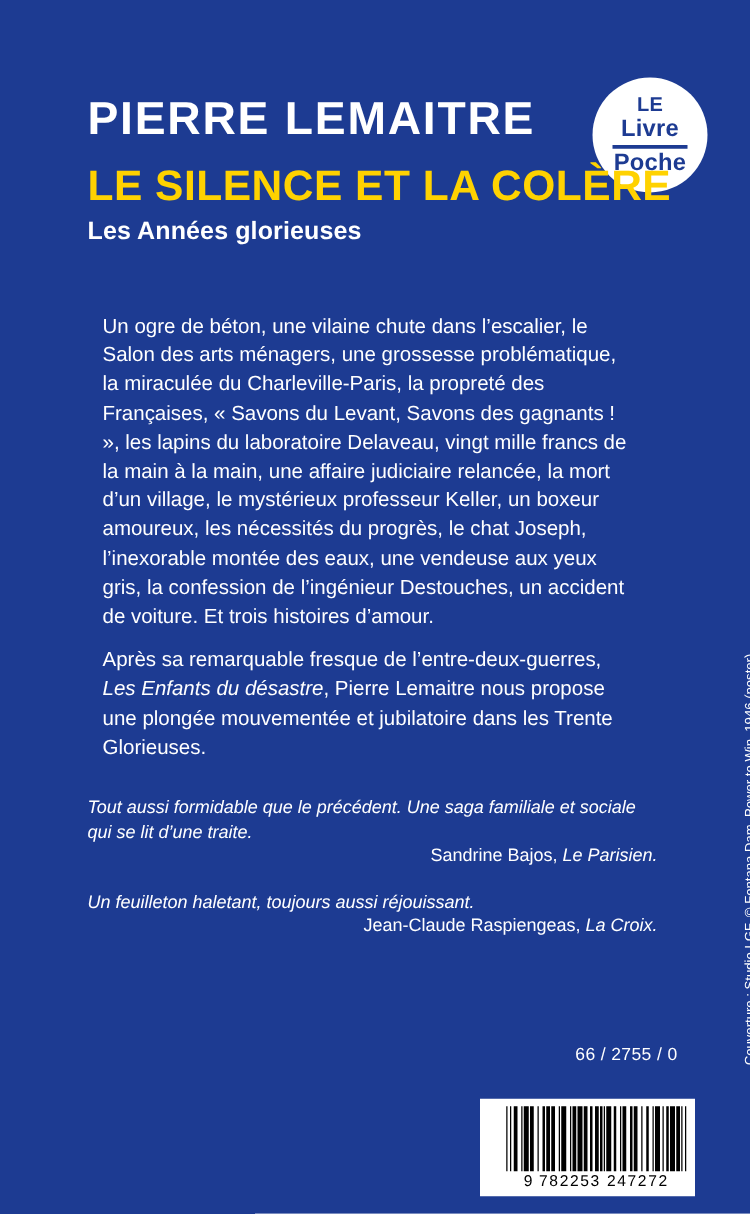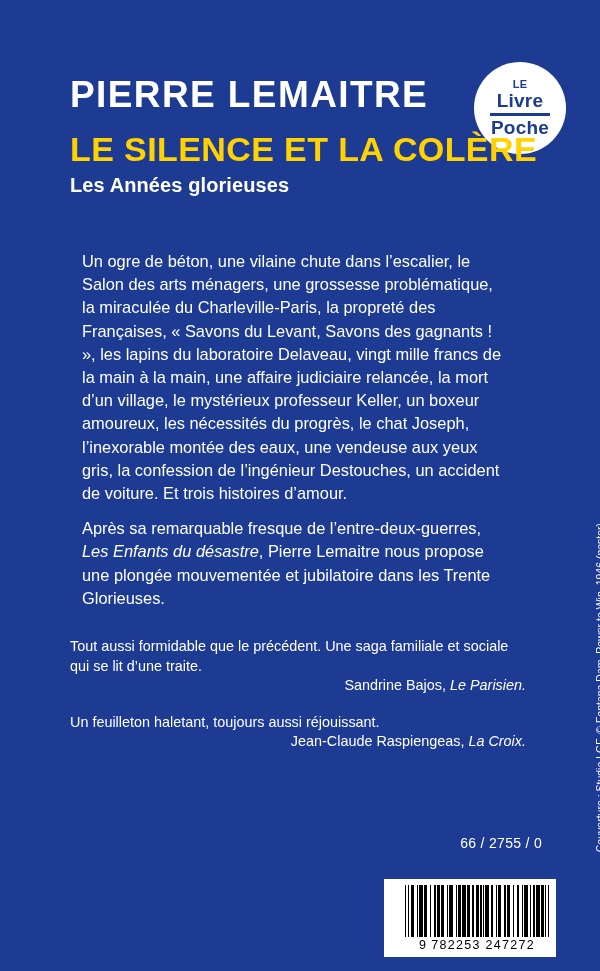--- a/index.html
+++ b/index.html
@@ -27,21 +27,21 @@
     height: 92px;
     border-radius: 50%;
     background: #ffffff;
     display: flex;
     flex-direction: column;
     align-items: center;
     justify-content: center;
     line-height: 1;
   }
   .logo .logo-line1 {
-    font-size: 11px;
+    font-size: 16px;
     font-weight: bold;
     color: #1d3b92;
     letter-spacing: .2px;
     margin-bottom: 1px;
   }
   .logo .logo-line2 {
     font-size: 19px;
     font-weight: bold;
     color: #1d3b92;
     letter-spacing: .2px;
@@ -116,20 +116,21 @@
     top: 637px;
     width: 460px;
     color: #ffffff;
     font-size: 14.4px;
     line-height: 19.5px;
   }
   .quote-block {
     margin-bottom: 17px;
   }
   .quote-text {
+    font-style: italic;
   }
   .quote-source {
     text-align: right;
     font-style: normal;
     padding-right: 4px;
   }
   .quote-source .src-pub {
     font-style: italic;
   }
 

